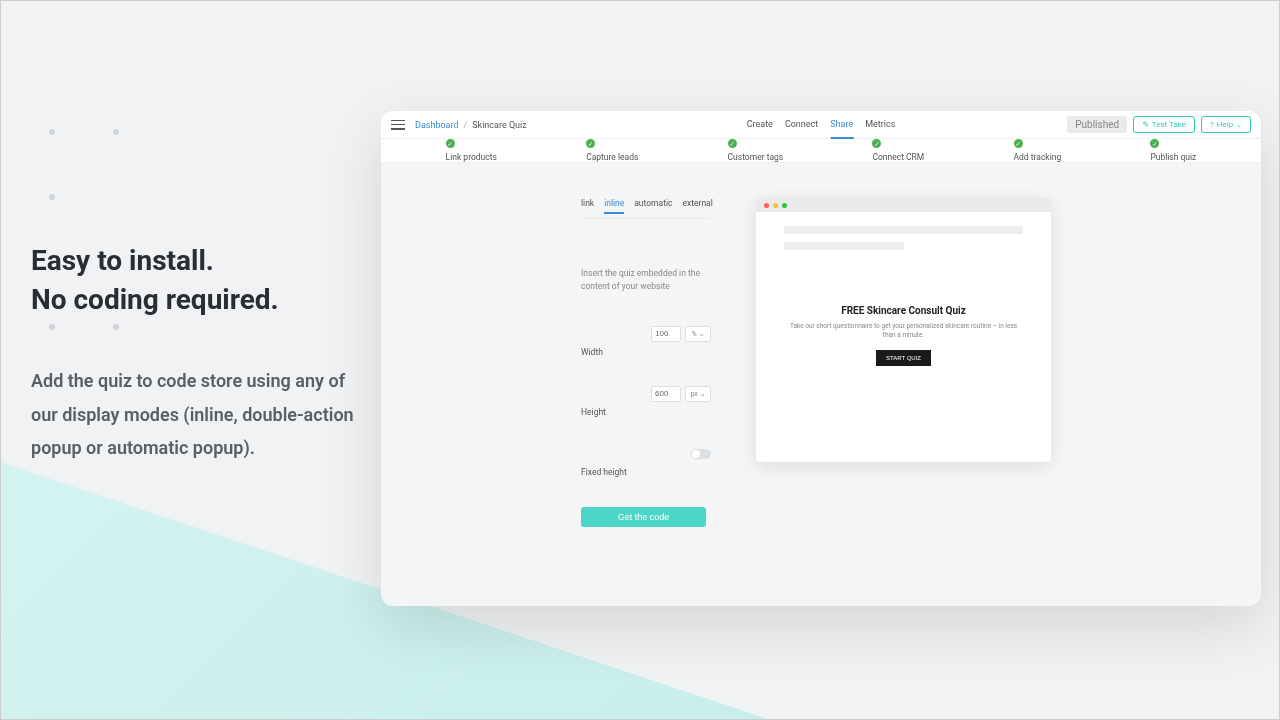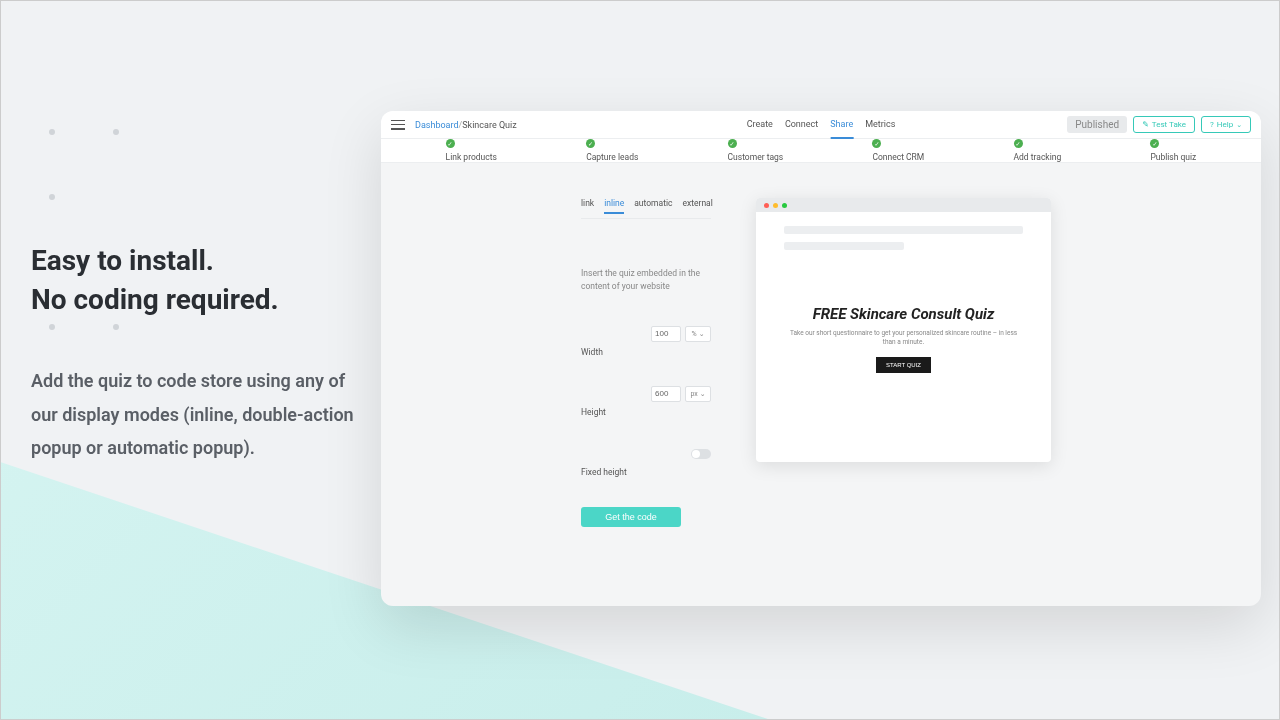--- a/index.html
+++ b/index.html
@@ -61,21 +61,21 @@
   background: #fff;
   border-bottom: 1px solid #eceef0;
   display: flex;
   align-items: center;
   padding: 0 10px;
   font-size: 9px;
   color: #555;
 }
 .menu-icon { width: 14px; height: 10px; display: flex; flex-direction: column; justify-content: space-between; margin-right: 10px; }
 .menu-icon span { height: 1.5px; background: #555; }
-.breadcrumb { display: flex; align-items: flex-start; }
+.breadcrumb { display: flex; align-items: flex-start; gap: 5px; }
 .breadcrumb a { color: #3a8cd8; text-decoration: none; }
 .breadcrumb .sep { color: #aaa; }
 .top-tabs { position: absolute; left: 50%; transform: translateX(-50%); display: flex; gap: 12px; }
 .top-tab { cursor: pointer; padding: 8px 0; color: #555; }
 .top-tab.active { color: #3a8cd8; border-bottom: 2px solid #3a8cd8; }
 .top-right { margin-left: auto; display: flex; gap: 6px; align-items: center; }
 .badge-published { background: #e8eaec; color: #888; padding: 3px 8px; border-radius: 3px; font-size: 10px; }
 .btn-outline { border: 1px solid #36c9b8; color: #36c9b8; padding: 3px 8px; border-radius: 3px; font-size: 8px; display: flex; align-items: center; gap: 3px; cursor: pointer; }
 .steps-bar {
   height: 24px;
@@ -97,33 +97,33 @@
 .mode-tab.active { color: #3a8cd8; border-bottom: 2px solid #3a8cd8; }
 .hr { height: 1px; background: #e8eaec; margin-bottom: 18px; }
 .desc { color: #888; line-height: 1.5; margin-bottom: 18px; margin-top: 48px; }
 .field-row { display: flex; align-items: center; justify-content: space-between; margin-bottom: 14px; }
 .field-row label { color: #555; margin-top: 36px; }
 .input-group { display: flex; gap: 4px; }
 .num-input { width: 30px; height: 16px; border: 1px solid #dde0e3; border-radius: 2px; font-size: 8px; padding: 0 3px; color: #666; }
 .unit-select { width: 26px; height: 16px; border: 1px solid #dde0e3; border-radius: 2px; font-size: 7px; color: #888; display: flex; align-items: center; justify-content: center; gap: 2px; cursor: pointer; background: #fff; }
 .toggle { width: 20px; height: 10px; background: #dde0e3; border-radius: 5px; position: relative; cursor: pointer; }
 .toggle::after { content: ''; position: absolute; left: 1px; top: 1px; width: 8px; height: 8px; background: #fff; border-radius: 50%; }
-.get-code-btn { width: 100px; height: 20px; background: #4bd6c7; color: #fff; border: none; border-radius: 3px; font-size: 9px; cursor: pointer; margin-top: 16px; }
+.get-code-btn { width: 125px; height: 20px; background: #4bd6c7; color: #fff; border: none; border-radius: 3px; font-size: 9px; cursor: pointer; margin-top: 16px; }
 .preview-panel { width: 300px; }
 .browser-mock { width: 295px; background: #fff; border-radius: 4px; box-shadow: 0 4px 18px rgba(0,0,0,0.1); overflow: hidden; }
 .browser-chrome { height: 14px; background: #e8eaec; display: flex; align-items: center; padding: 0 8px; gap: 4px; }
 .traffic-dot { width: 5px; height: 5px; border-radius: 50%; }
 .td-red { background: #ff5f56; }
 .td-yellow { background: #ffbd2e; }
 .td-green { background: #27c93f; }
 .browser-body { padding: 14px 28px 40px; min-height: 250px; }
 .skel { height: 8px; background: #eceef0; border-radius: 2px; margin-bottom: 8px; }
 .skel.w1 { width: 100%; }
 .skel.w2 { width: 50%; }
-.quiz-title { text-align: center; font-size: 15px; font-weight: 700; color: #222; margin-top: 55px; font-style: italic; }
+.quiz-title { text-align: center; font-size: 10px; font-weight: 700; color: #222; margin-top: 55px; }
 .quiz-sub { text-align: center; font-size: 6.5px; color: #888; margin-top: 6px; line-height: 1.4; }
 .start-btn { display: block; margin: 10px auto 0; padding: 5px 10px; background: #1a1a1a; color: #fff; border: none; font-size: 6px; cursor: pointer; }
 .chev { font-size: 7px; }
 </style>
 </head>
 <body>
 
 <div class="bg-accent"></div>
 <div class="dots">
   <div class="dot" style="left:48px;top:128px"></div>

